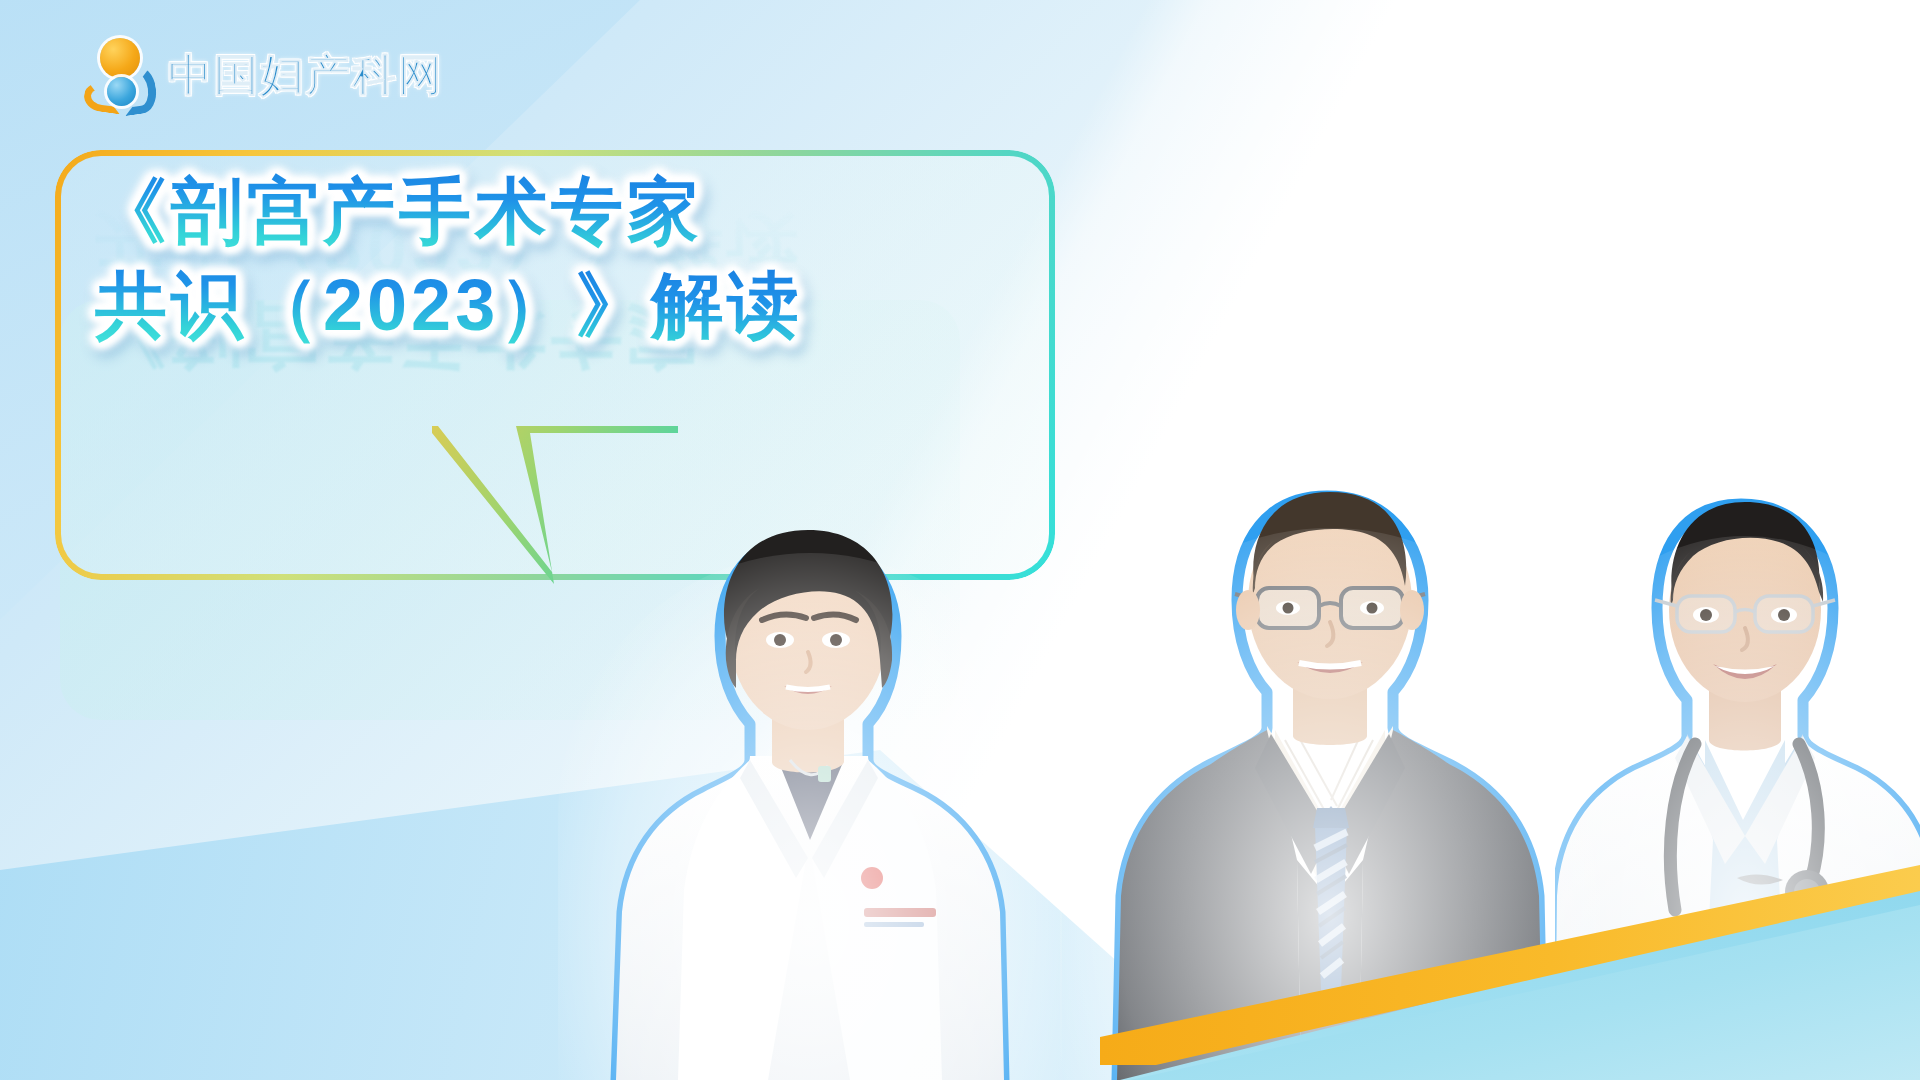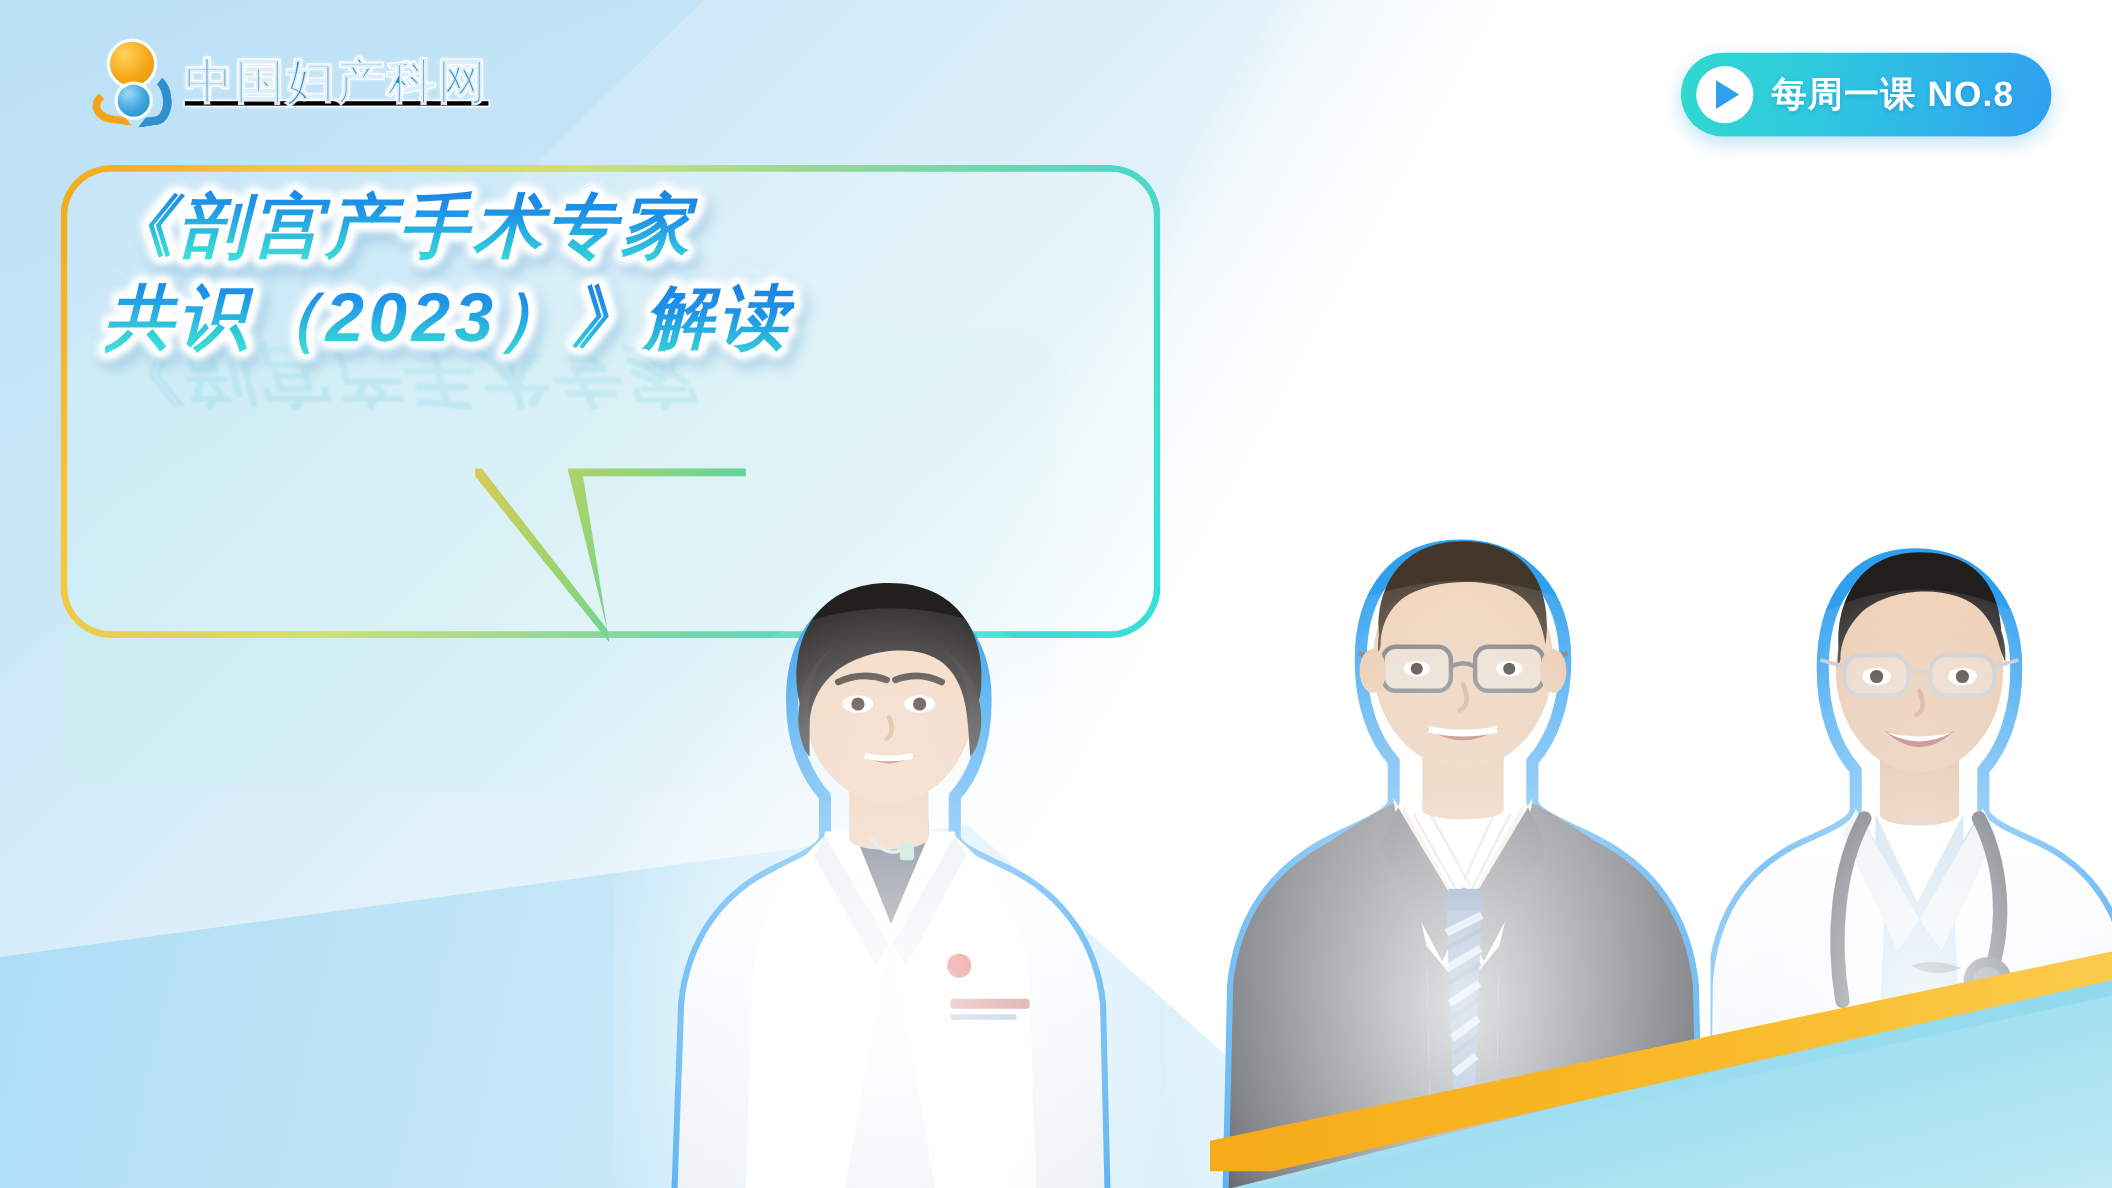--- a/index.html
+++ b/index.html
@@ -81,21 +81,21 @@
     border:8px solid #2f8fcf; border-radius:0 50% 50% 0 / 0 50% 50% 0;
     border-left-color:transparent; border-top-color:transparent;
     transform:rotate(-8deg);
   }
   #logo-mark .arc-orange {
     position:absolute; left:-2px; top:46px; width:38px; height:30px;
     border:7px solid #f3a417; border-radius:50% 0 0 50% / 50% 0 0 50%;
     border-right-color:transparent; border-top-color:transparent;
     transform:rotate(8deg);
   }
-  #logo-text { display:flex; flex-direction:row; line-height:1;text-decoration:underline; }
+  #logo-text { display:flex; flex-direction:row; line-height:1; }
   #logo-title-cn {
     font-size:44px; font-weight:700; letter-spacing:2px; color:#2a8ccb;
     text-shadow:0 0 5px #fff, 1px 1px 0 #fff, -1px -1px 0 #fff, 1px -1px 0 #fff, -1px 1px 0 #fff;
     -webkit-text-stroke:1px rgba(255,255,255,.85);
   }
   #logo-title-url {
     margin-top:4px; font-size:33px; font-weight:600; letter-spacing:1px; color:#2f90cd;
     text-shadow:0 0 4px #fff, 1px 1px 0 #fff, -1px -1px 0 #fff;
   }
 
@@ -142,21 +142,21 @@
     position:absolute; left:430px; top:424px; width:250px; height:170px;
   }
   #bubble-tail svg { display:block; }
 
   
   #title-block {
     position:absolute; left:95px; top:168px; width:930px;
     display:flex; flex-direction:column; gap:6px; z-index:6;
   }
   .title-line {
-    font-size:63px; font-weight:800; font-style:italic; letter-spacing:4px;
+    font-size:72px; font-weight:800; letter-spacing:4px;
     line-height:1.22; white-space:nowrap;
     color:#1e93e8;
     background:linear-gradient(182deg,#1879e0 0%, #1f93e8 42%, #34d3d8 78%, #47e6dd 100%);
     -webkit-background-clip:text; background-clip:text;
     -webkit-text-fill-color:transparent;
     filter:
       drop-shadow(0 0 1px #fff) drop-shadow(0 0 3px #fff)
       drop-shadow(2px 0 3px #fff) drop-shadow(-2px 0 3px #fff)
       drop-shadow(0 2px 3px #fff) drop-shadow(0 -2px 3px #fff)
       drop-shadow(4px 7px 5px rgba(95,160,205,.42));
@@ -422,20 +422,14 @@
       <div class="dot-orange"></div>
       <div class="arc-orange"></div>
       <div class="arc-blue"></div>
       <div class="dot-blue"></div>
     </div>
     <div id="logo-text">
       <span id="logo-title-cn">中国妇产科网</span>
     </div>
   </div>
 
-  <div id="lesson-badge" style="z-index:20;">
-    <div id="play-icon-circle">
-      <div class="tri"></div>
-    </div>
-    <span id="lesson-badge-label">每周一课 NO.8</span>
-  </div>
 
 </div>
 
 </body></html>

